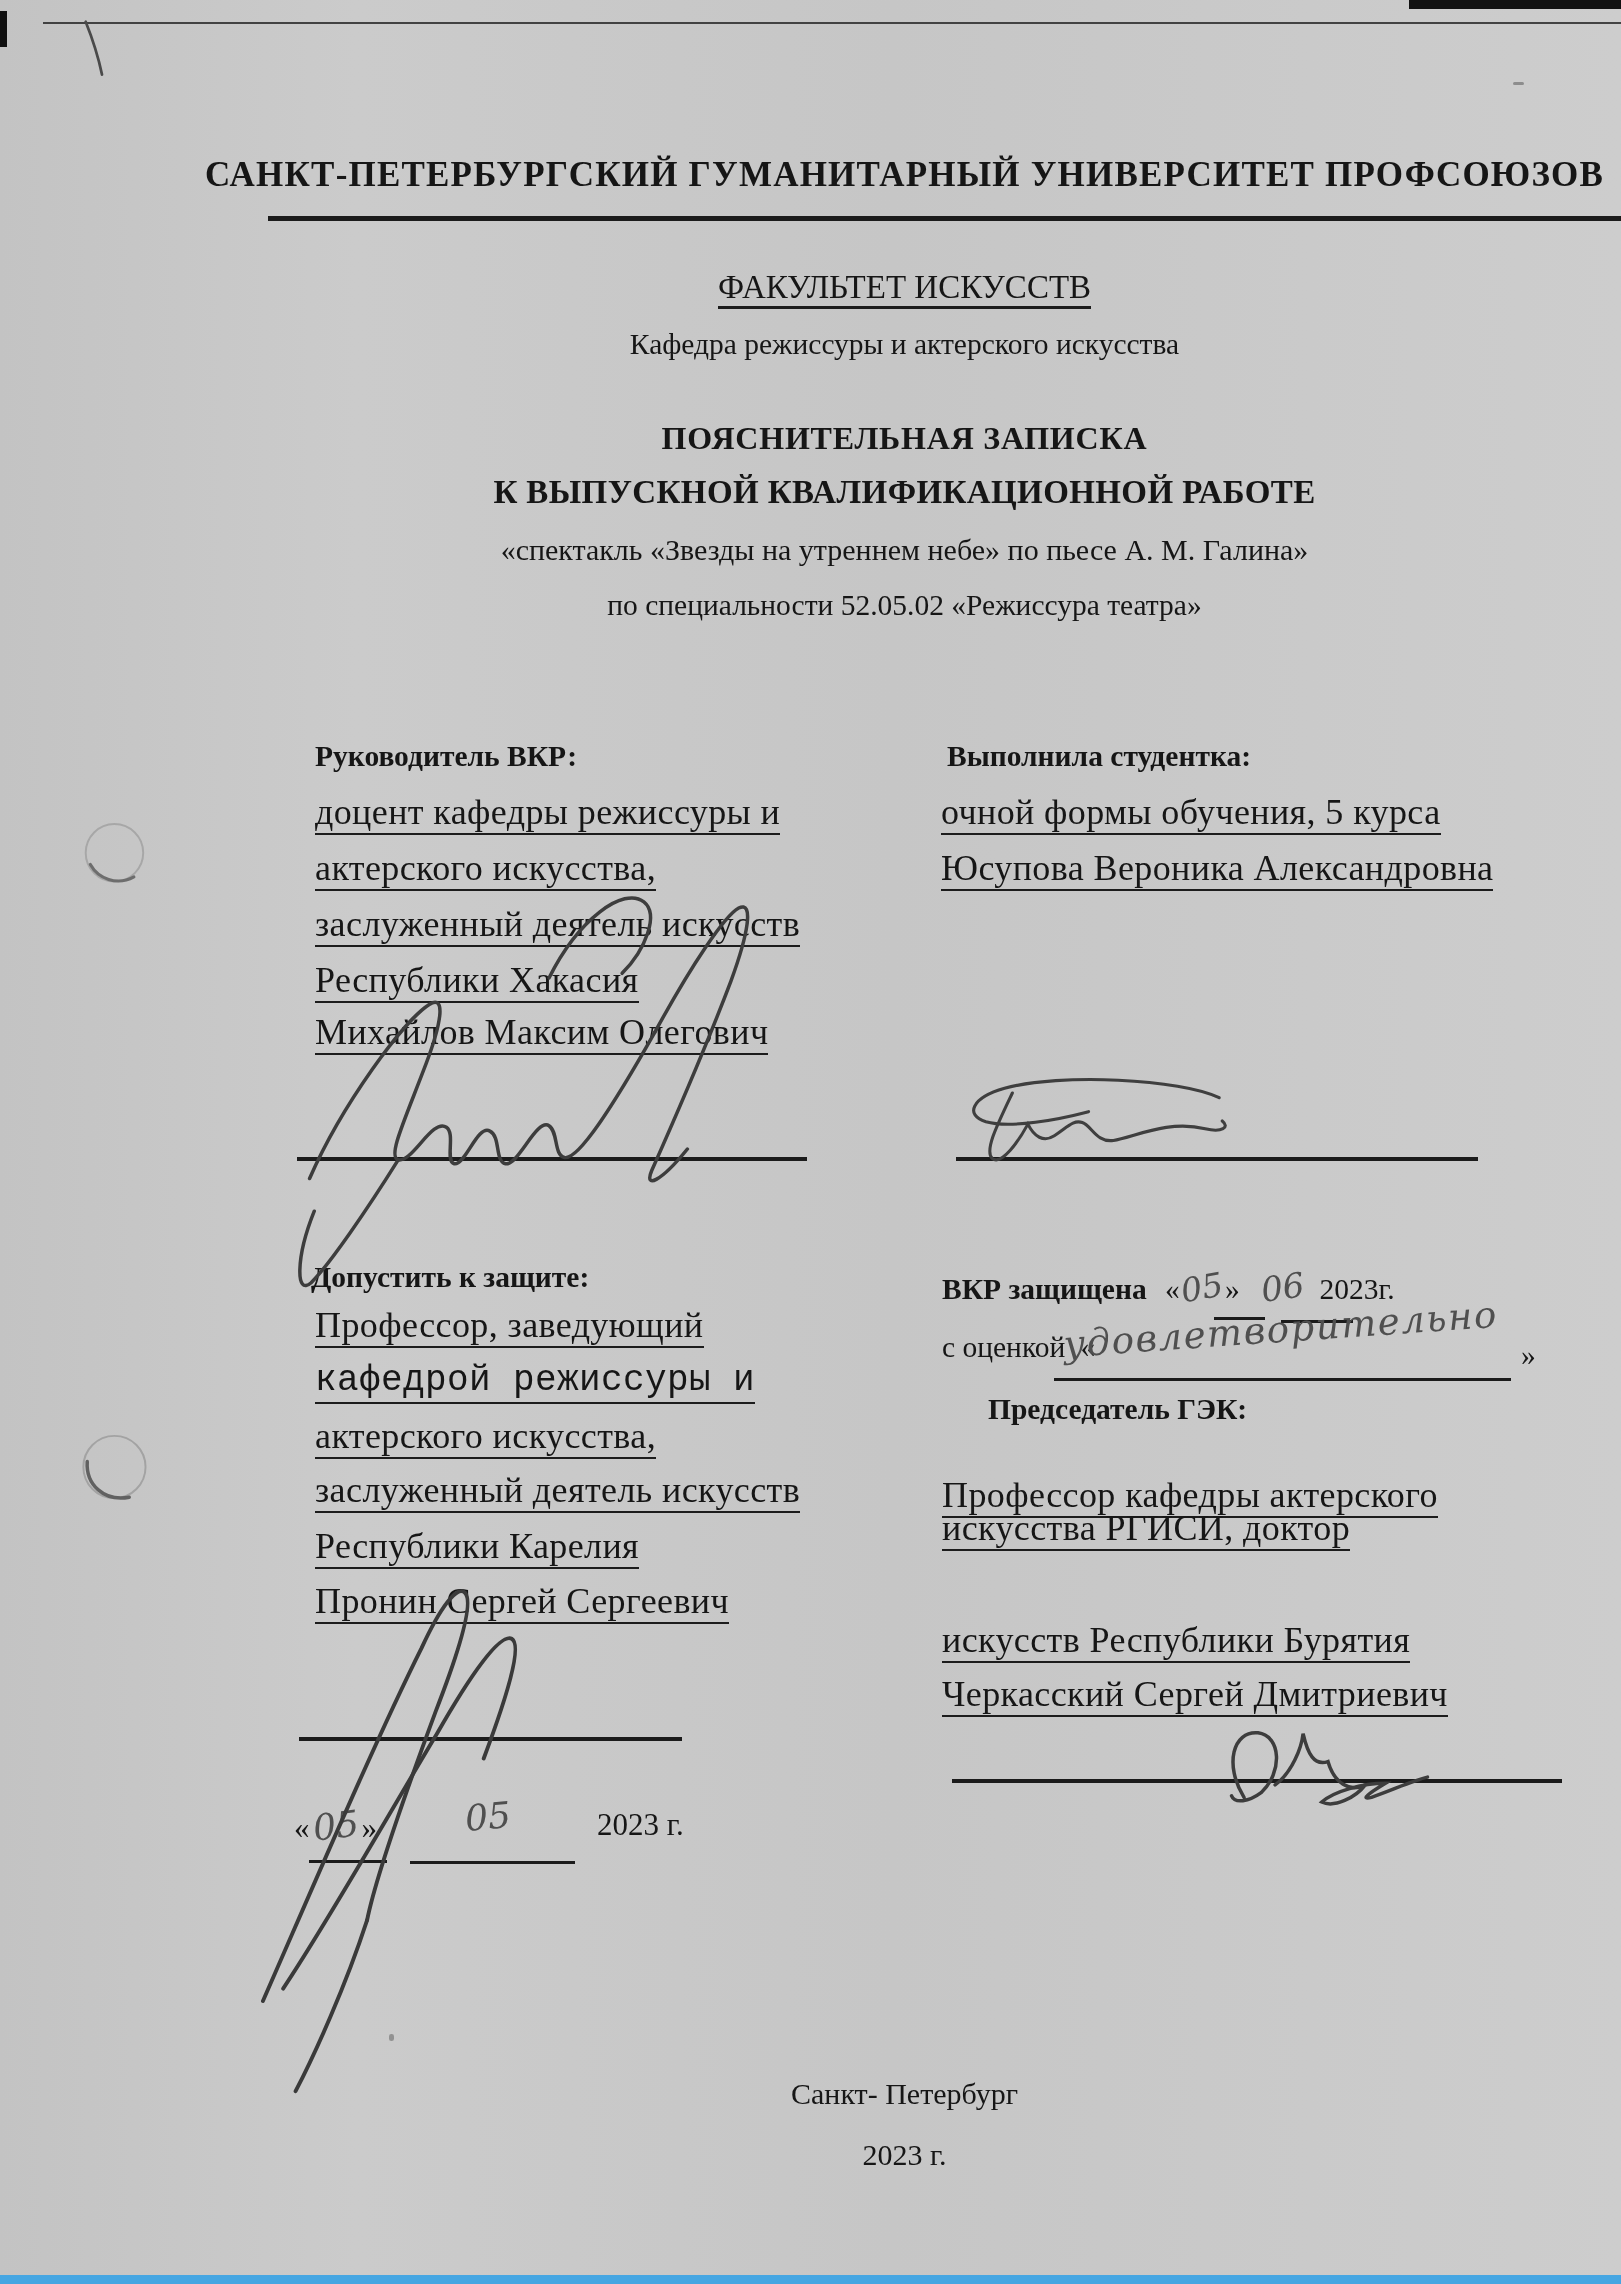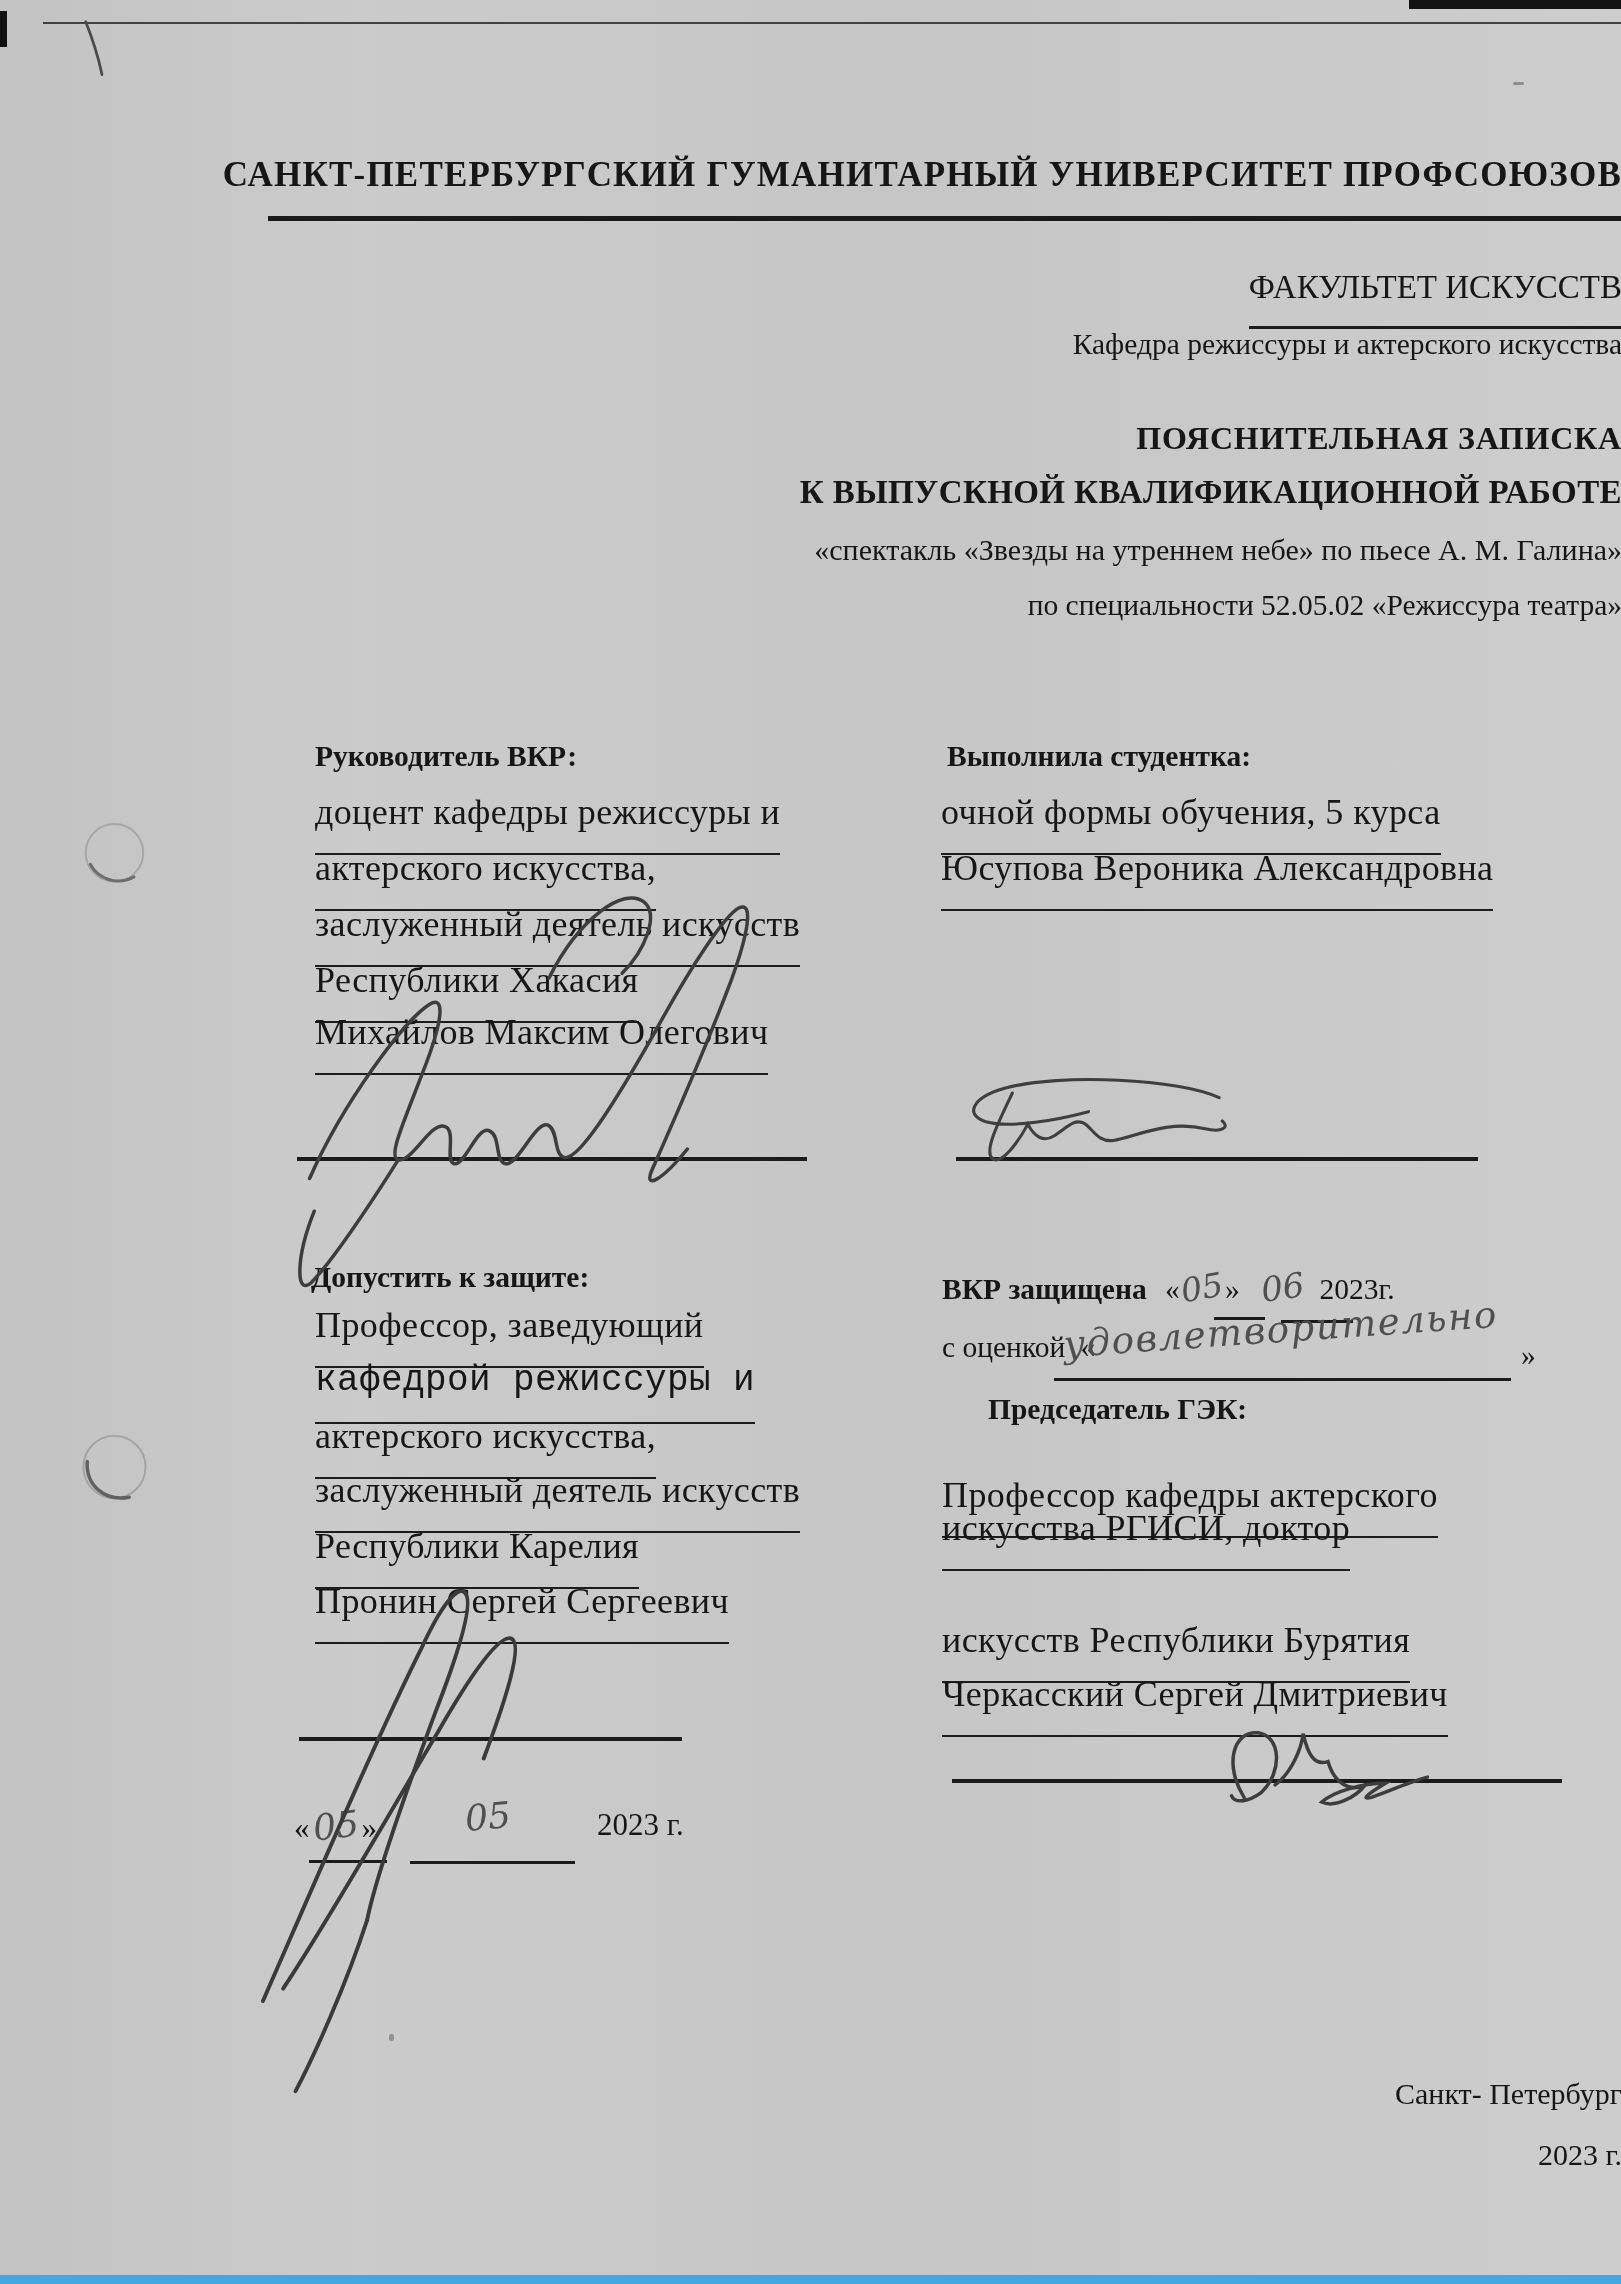--- a/index.html
+++ b/index.html
@@ -6,22 +6,22 @@
   .page{
     position:relative;
     width:1622px;height:2284px;
     margin:0 auto;
     background:linear-gradient(90deg,#c3c3c3 0%,#cbcbcb 22%,#c6c6c6 55%,#cdcdcd 100%);
     font-family:"Liberation Serif", serif;
     color:#161616;
     overflow:hidden;
   }
   .abs{position:absolute;}
-  .centered{left:187px;width:1435px;text-align:right;}
-  .u{border-bottom:2.3px solid #1c1c1c;padding-bottom:21px;}
+  .centered{left:187px;width:1435px;text-align:center;}
+  .u{border-bottom:2.3px solid #1c1c1c;padding-bottom:1px;}
   .b{font-weight:bold;}
   .line{position:absolute;background:#1b1b1b;}
   .hw{font-family:"DejaVu Serif", serif;font-style:italic;color:#4f4f4f;}
   .body-txt{font-size:36px;letter-spacing:0.4px;white-space:nowrap;}
   .head-txt{font-size:29.5px;font-weight:bold;white-space:nowrap;}
   .sigsvg{position:absolute;left:0;top:0;pointer-events:none;}
 </style>
 </head>
 <body>
 

